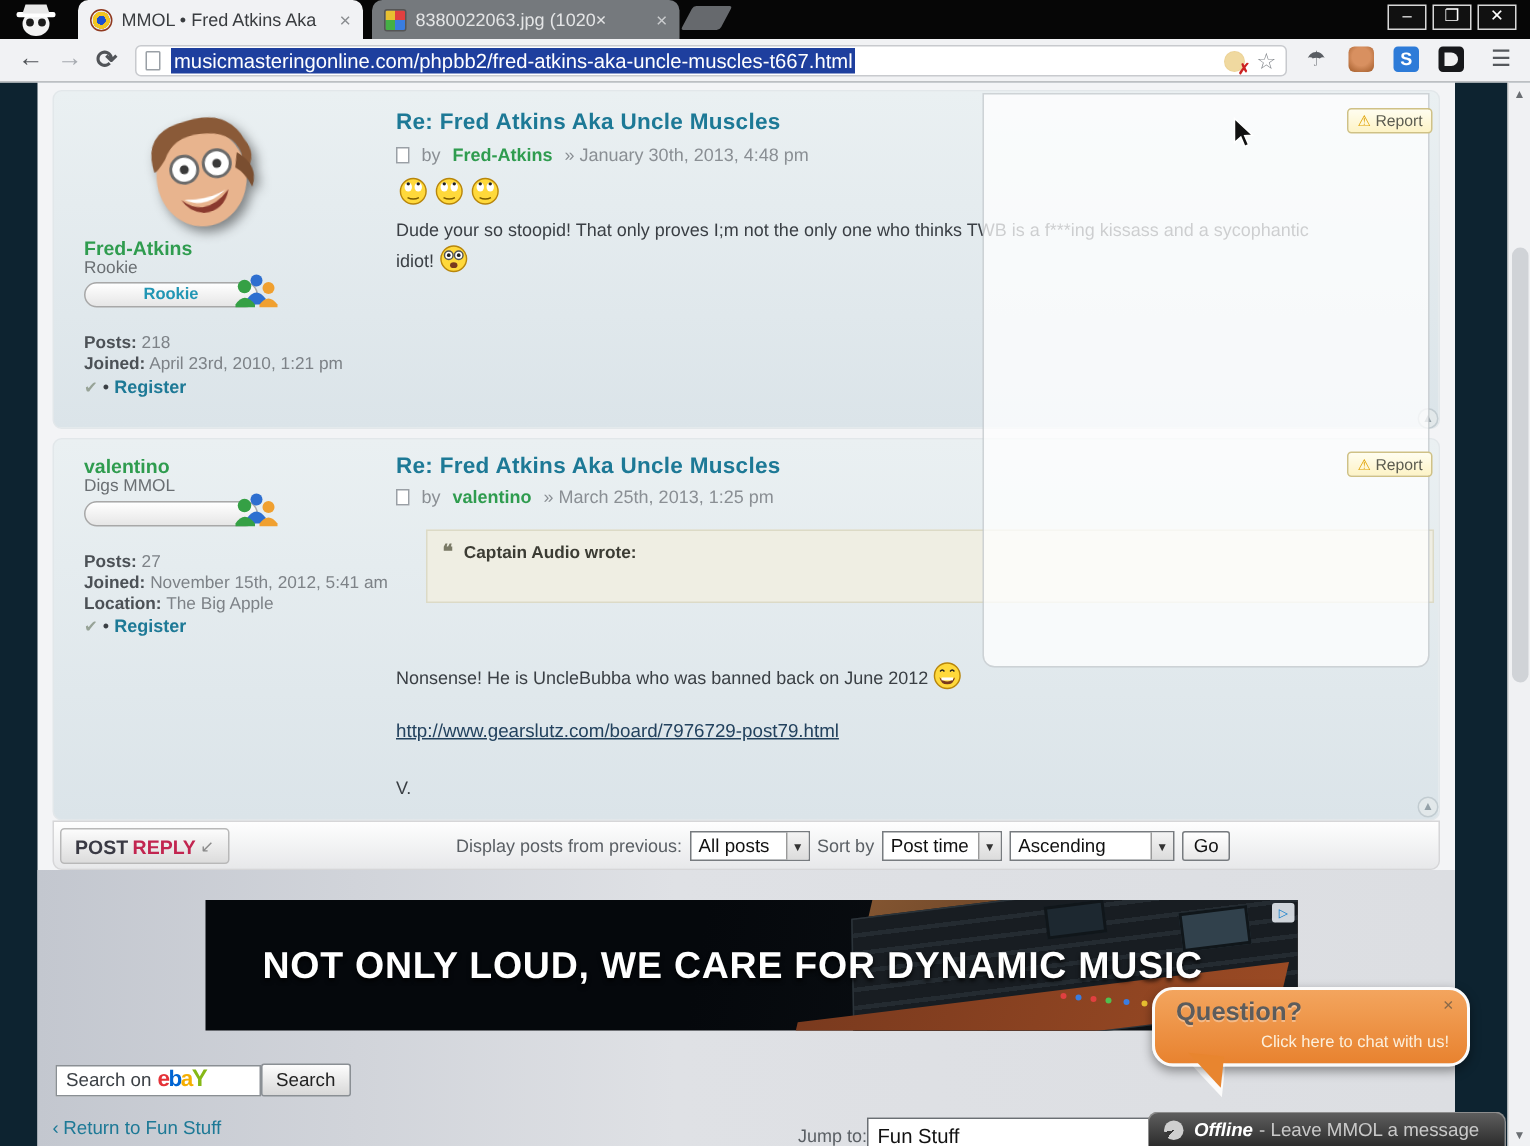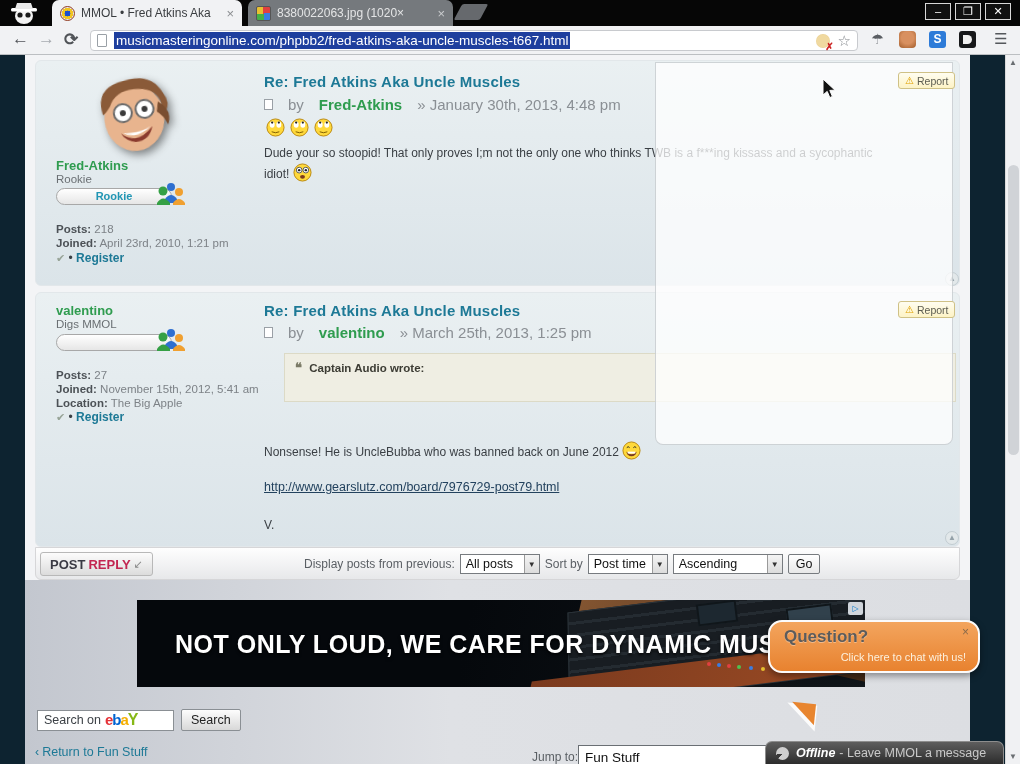--- a/index.html
+++ b/index.html
@@ -64,21 +64,21 @@
   .groupicon { position:absolute; width:30px; height:24px; }
   .statline { position:absolute; left:0; font-size:11.5px; color:#7d8287; white-space:nowrap; }
   .statline b { color:#4c5156; font-weight:bold; }
   .regline { position:absolute; left:0; font-size:12px; white-space:nowrap; }
   .regline .chk { color:#97a397; font-size:11px; }
   .regline .bul { color:#3a3f44; }
   .regline .reg { color:#1d7996; font-weight:bold; }
 
   .pcontent { position:absolute; left:228px; top:0; width:690px; }
   .ptitle { position:absolute; left:0; font-size:15px; font-weight:bold; color:#1d7996; letter-spacing:.2px; }
-  .byline { position:absolute; left:0; font-size:15px; color:#8a8f94; white-space:nowrap; display:flex; align-items:center; gap:15px; }
+  .byline { position:absolute; left:0; font-size:12px; color:#8a8f94; white-space:nowrap; display:flex; align-items:center; gap:8px; }
   .byline .paper { width:9px; height:11px; border:1px solid #9aa0a6; background:#fff; display:inline-block; }
   .byline .auth { color:#2f9c4f; font-weight:bold; }
   .ptext { position:absolute; left:0; font-size:12px; color:#3a3f44; line-height:20px; }
   .smrow { position:absolute; left:2px; display:flex; gap:5px; }
   .smiley { width:19px; height:19px; display:inline-block; vertical-align:-4px; }
   .plink { position:absolute; left:0; font-size:12.5px; color:#23425e; text-decoration:underline; }
   .report { position:absolute; left:862px; z-index:5; height:17px; padding:0 6px; display:flex; align-items:center; gap:3px;
      background:linear-gradient(180deg,#fffdf0,#fdf3c6); border:1px solid #cfc186; border-radius:3px; font-size:10.5px; color:#5c5c50; }
   .report .warn { color:#dca githubc;}
   .report .warn { color:#dfa000; font-size:10px; }
@@ -115,28 +115,28 @@
      box-shadow:10px 1px #3a7de0, 20px 2px #e04040, 30px 3px #50c050, 42px 4px #3a7de0, 54px 5px #e8c030, 80px 6px #3a7de0, 92px 7px #e04040; }
   .deskedge { position:absolute; left:390px; top:62px; width:330px; height:30px; background:linear-gradient(100deg,#7a3a1e,#9a4a24); transform:rotate(-7deg) skewX(-20deg); }
   .adline { position:absolute; left:38px; top:30px; width:680px; font-size:25px; font-weight:bold; color:#fff; letter-spacing:.5px; white-space:nowrap; text-shadow:0 2px 3px rgba(0,0,0,.8); z-index:3; }
   .adchoices { position:absolute; right:2px; top:2px; width:15px; height:13px; background:rgba(240,245,250,.85); border-radius:2px; font-size:8px; color:#0077cc; text-align:center; line-height:13px; z-index:4; }
 
   
   .ebayrow { position:absolute; left:12px; top:654px; display:flex; align-items:center; }
   .ebayinput { width:137px; height:21px; background:#fff; border:1px solid #8a8f94; display:flex; align-items:center; padding-left:6px; font-size:12.5px; color:#3c4146; }
   .ebaylogo { font-weight:bold; font-size:15px; margin-left:4px; letter-spacing:-1px; }
   .ebaylogo .le { color:#e53238; } .ebaylogo .lb { color:#0064d2; } .ebaylogo .la { color:#f5af02; } .ebaylogo .ly { color:#86b817; font-size:16px; }
-  .ebaybtn { height:22px; margin-left:7px; padding:0 9px; background:linear-gradient(180deg,#fdfdfd,#d8d8d8); border:1px solid #8a8f94; border-radius:2px; font-size:12.5px; color:#222; }
+  .ebaybtn { height:22px; margin-left:0; padding:0 9px; background:linear-gradient(180deg,#fdfdfd,#d8d8d8); border:1px solid #8a8f94; border-radius:2px; font-size:12.5px; color:#222; }
   .returnlink { position:absolute; left:10px; top:690px; font-size:12.5px; color:#1d7996; }
   .returnlink .prev { color:#1d7996; margin-right:3px; }
   .jumplabel { position:absolute; left:507px; top:695px; font-size:12px; color:#5a5f64; }
   .jumpselect { position:absolute; left:553px; top:690px; width:190px; height:34px; background:#fff; border:1px solid #6a6f74; font-size:13.5px; color:#111; padding:4px 6px; }
 
   
-  .bubble { position:absolute; left:768px; top:620px; width:212px; height:53px; z-index:20; border-radius:14px;
+  .bubble { position:absolute; left:768px; top:658px; width:212px; height:53px; z-index:20; border-radius:14px;
      background:linear-gradient(180deg,#f3a55e,#e8822f); border:2px solid #fbfbfb; box-shadow:0 3px 7px rgba(0,0,0,.4); }
   .bubble .qtitle2 { position:absolute; left:14px; top:5px; font-size:17px; font-weight:bold; color:#5c5c5c; text-shadow:0 1px 0 rgba(255,255,255,.35); }
   .bubble .bclose { position:absolute; right:9px; top:3px; font-size:12px; color:#8a6a4a; }
   .bubble .cta { position:absolute; right:12px; top:29px; font-size:11px; color:#fcf0dd; }
   .tailw { position:absolute; left:786px; top:704px; width:0; height:0; z-index:19;
      border-left:30px solid transparent; border-top:26px solid #fbfbfb; transform:rotate(6deg); }
   .tail { position:absolute; left:791px; top:703px; width:0; height:0; z-index:21;
      border-left:24px solid transparent; border-top:21px solid #e8852f; transform:rotate(6deg); }
   .offline { position:absolute; left:765px; top:741px; width:239px; height:23px; z-index:22; border-radius:7px 7px 0 0;
      background:linear-gradient(180deg,#5e5e5e,#2c2c2c); border:1px solid #8d8d8d; border-bottom:none; display:flex; align-items:center; padding-left:10px; }

